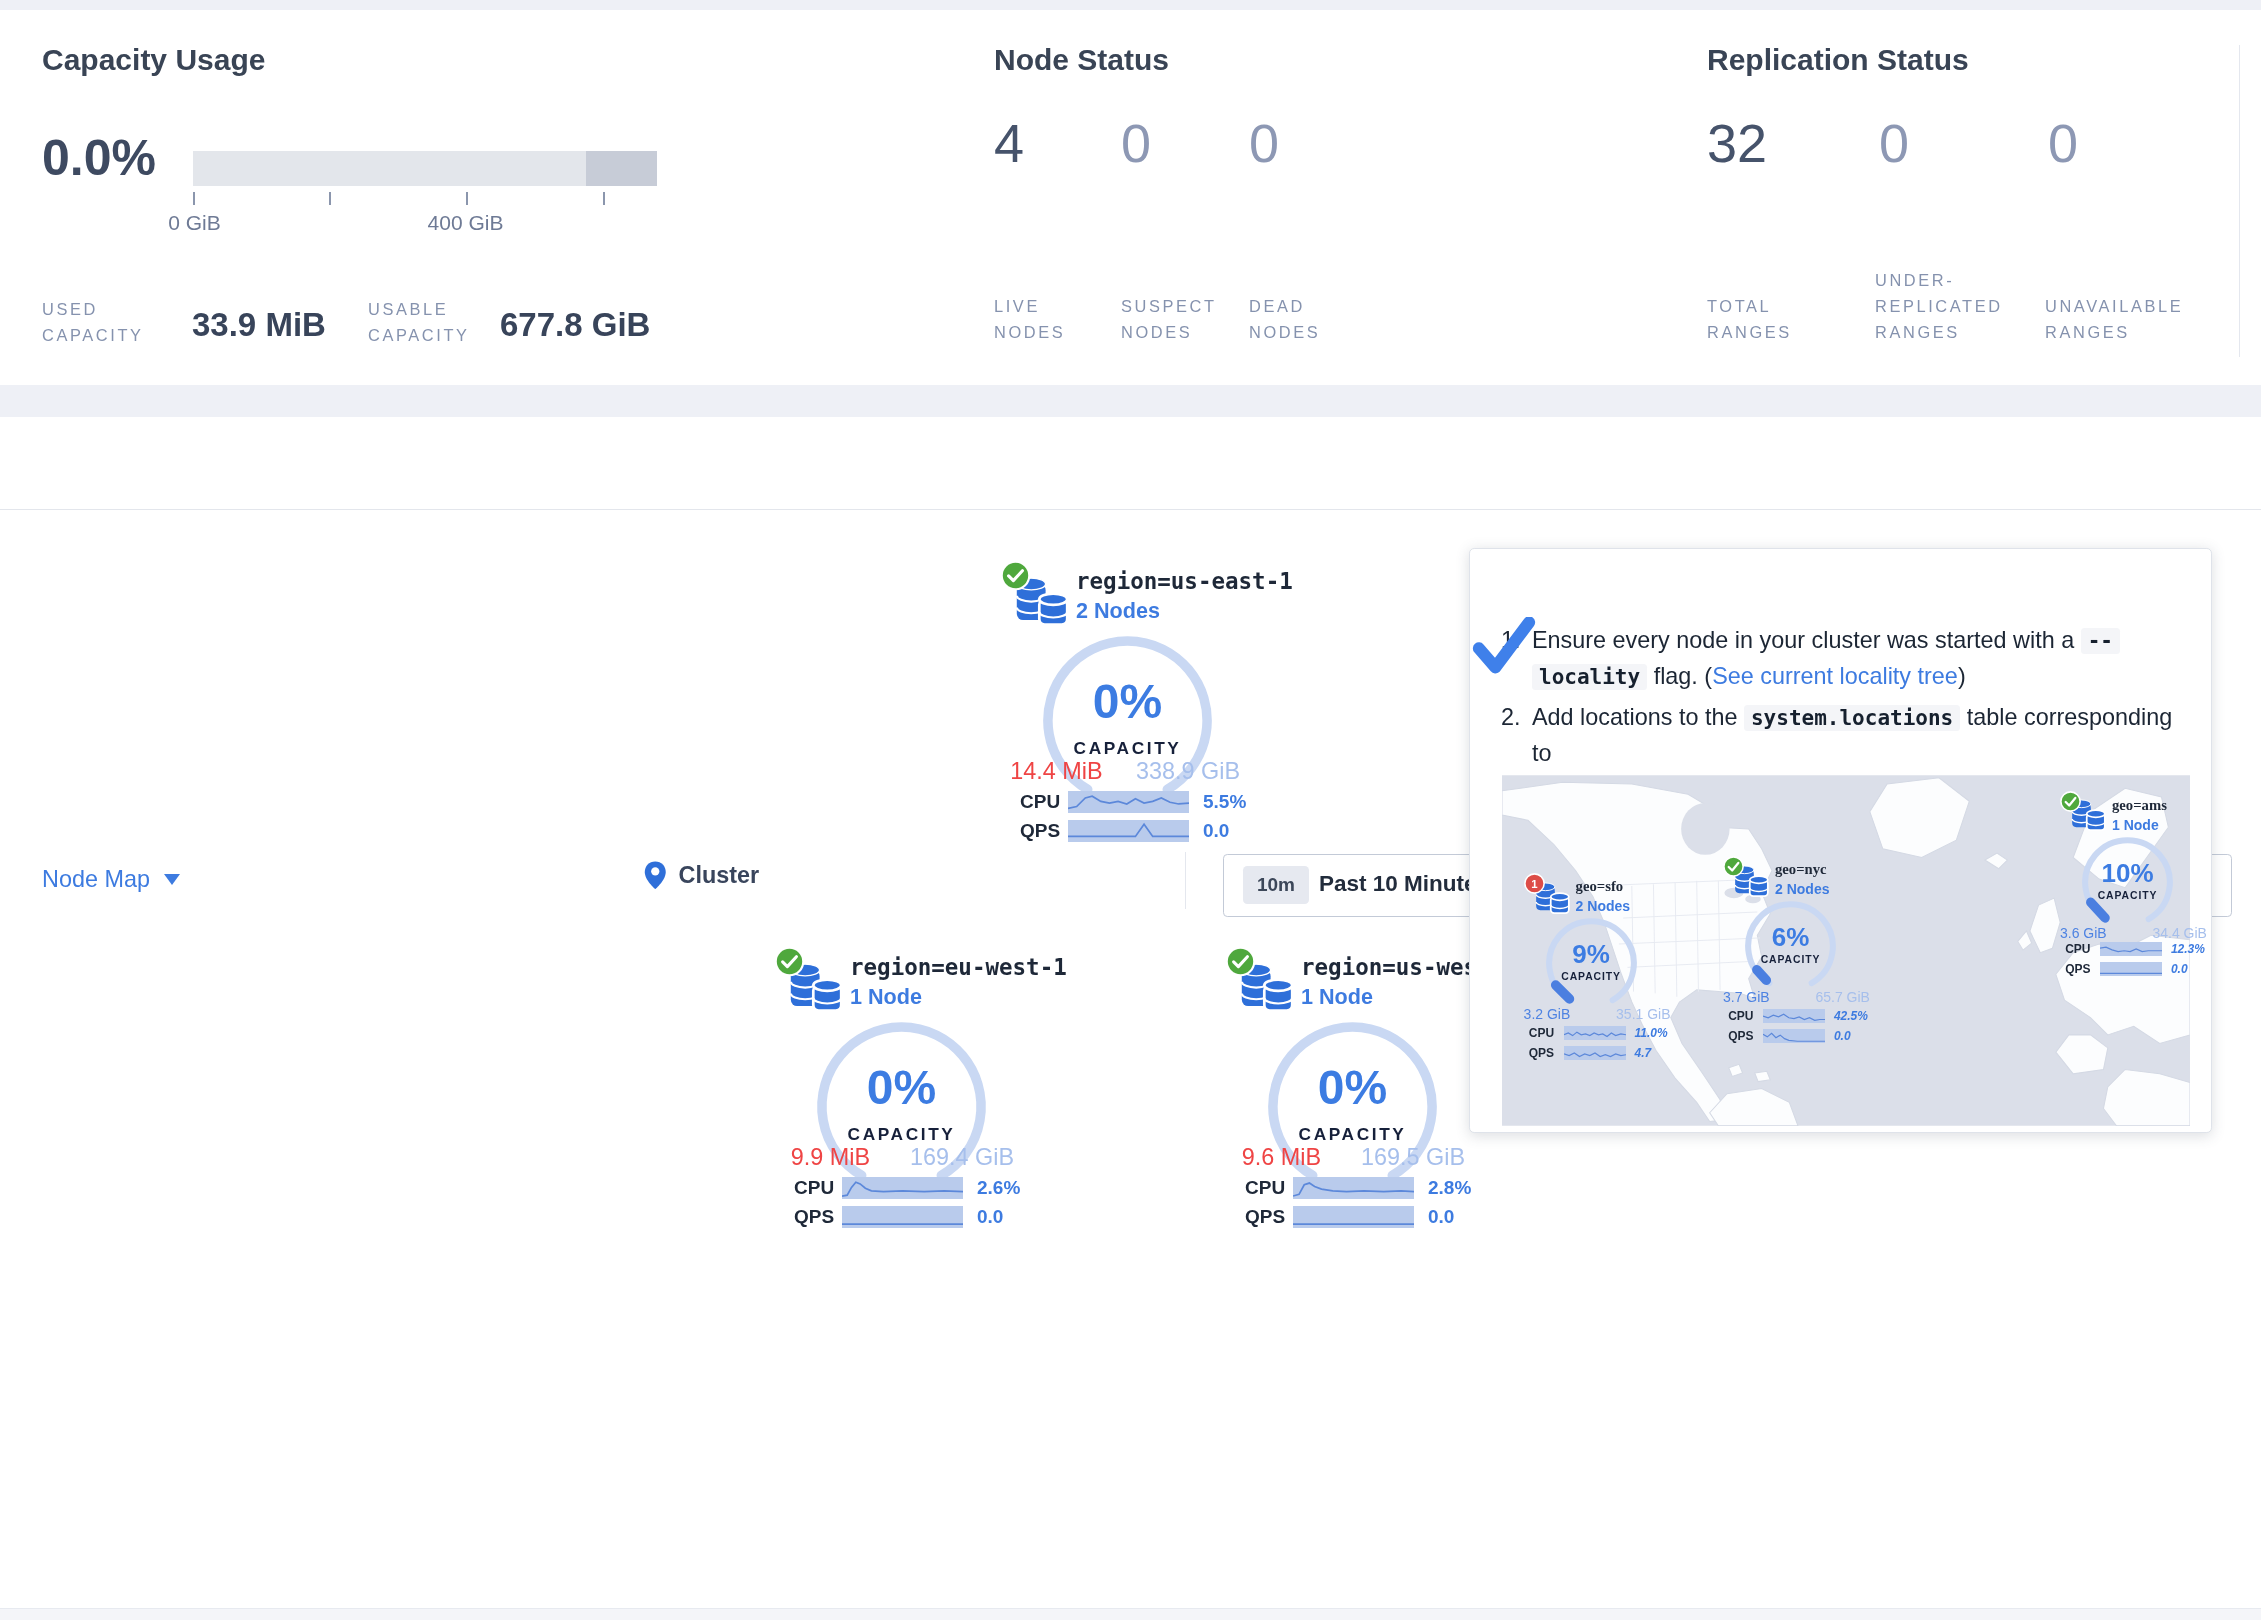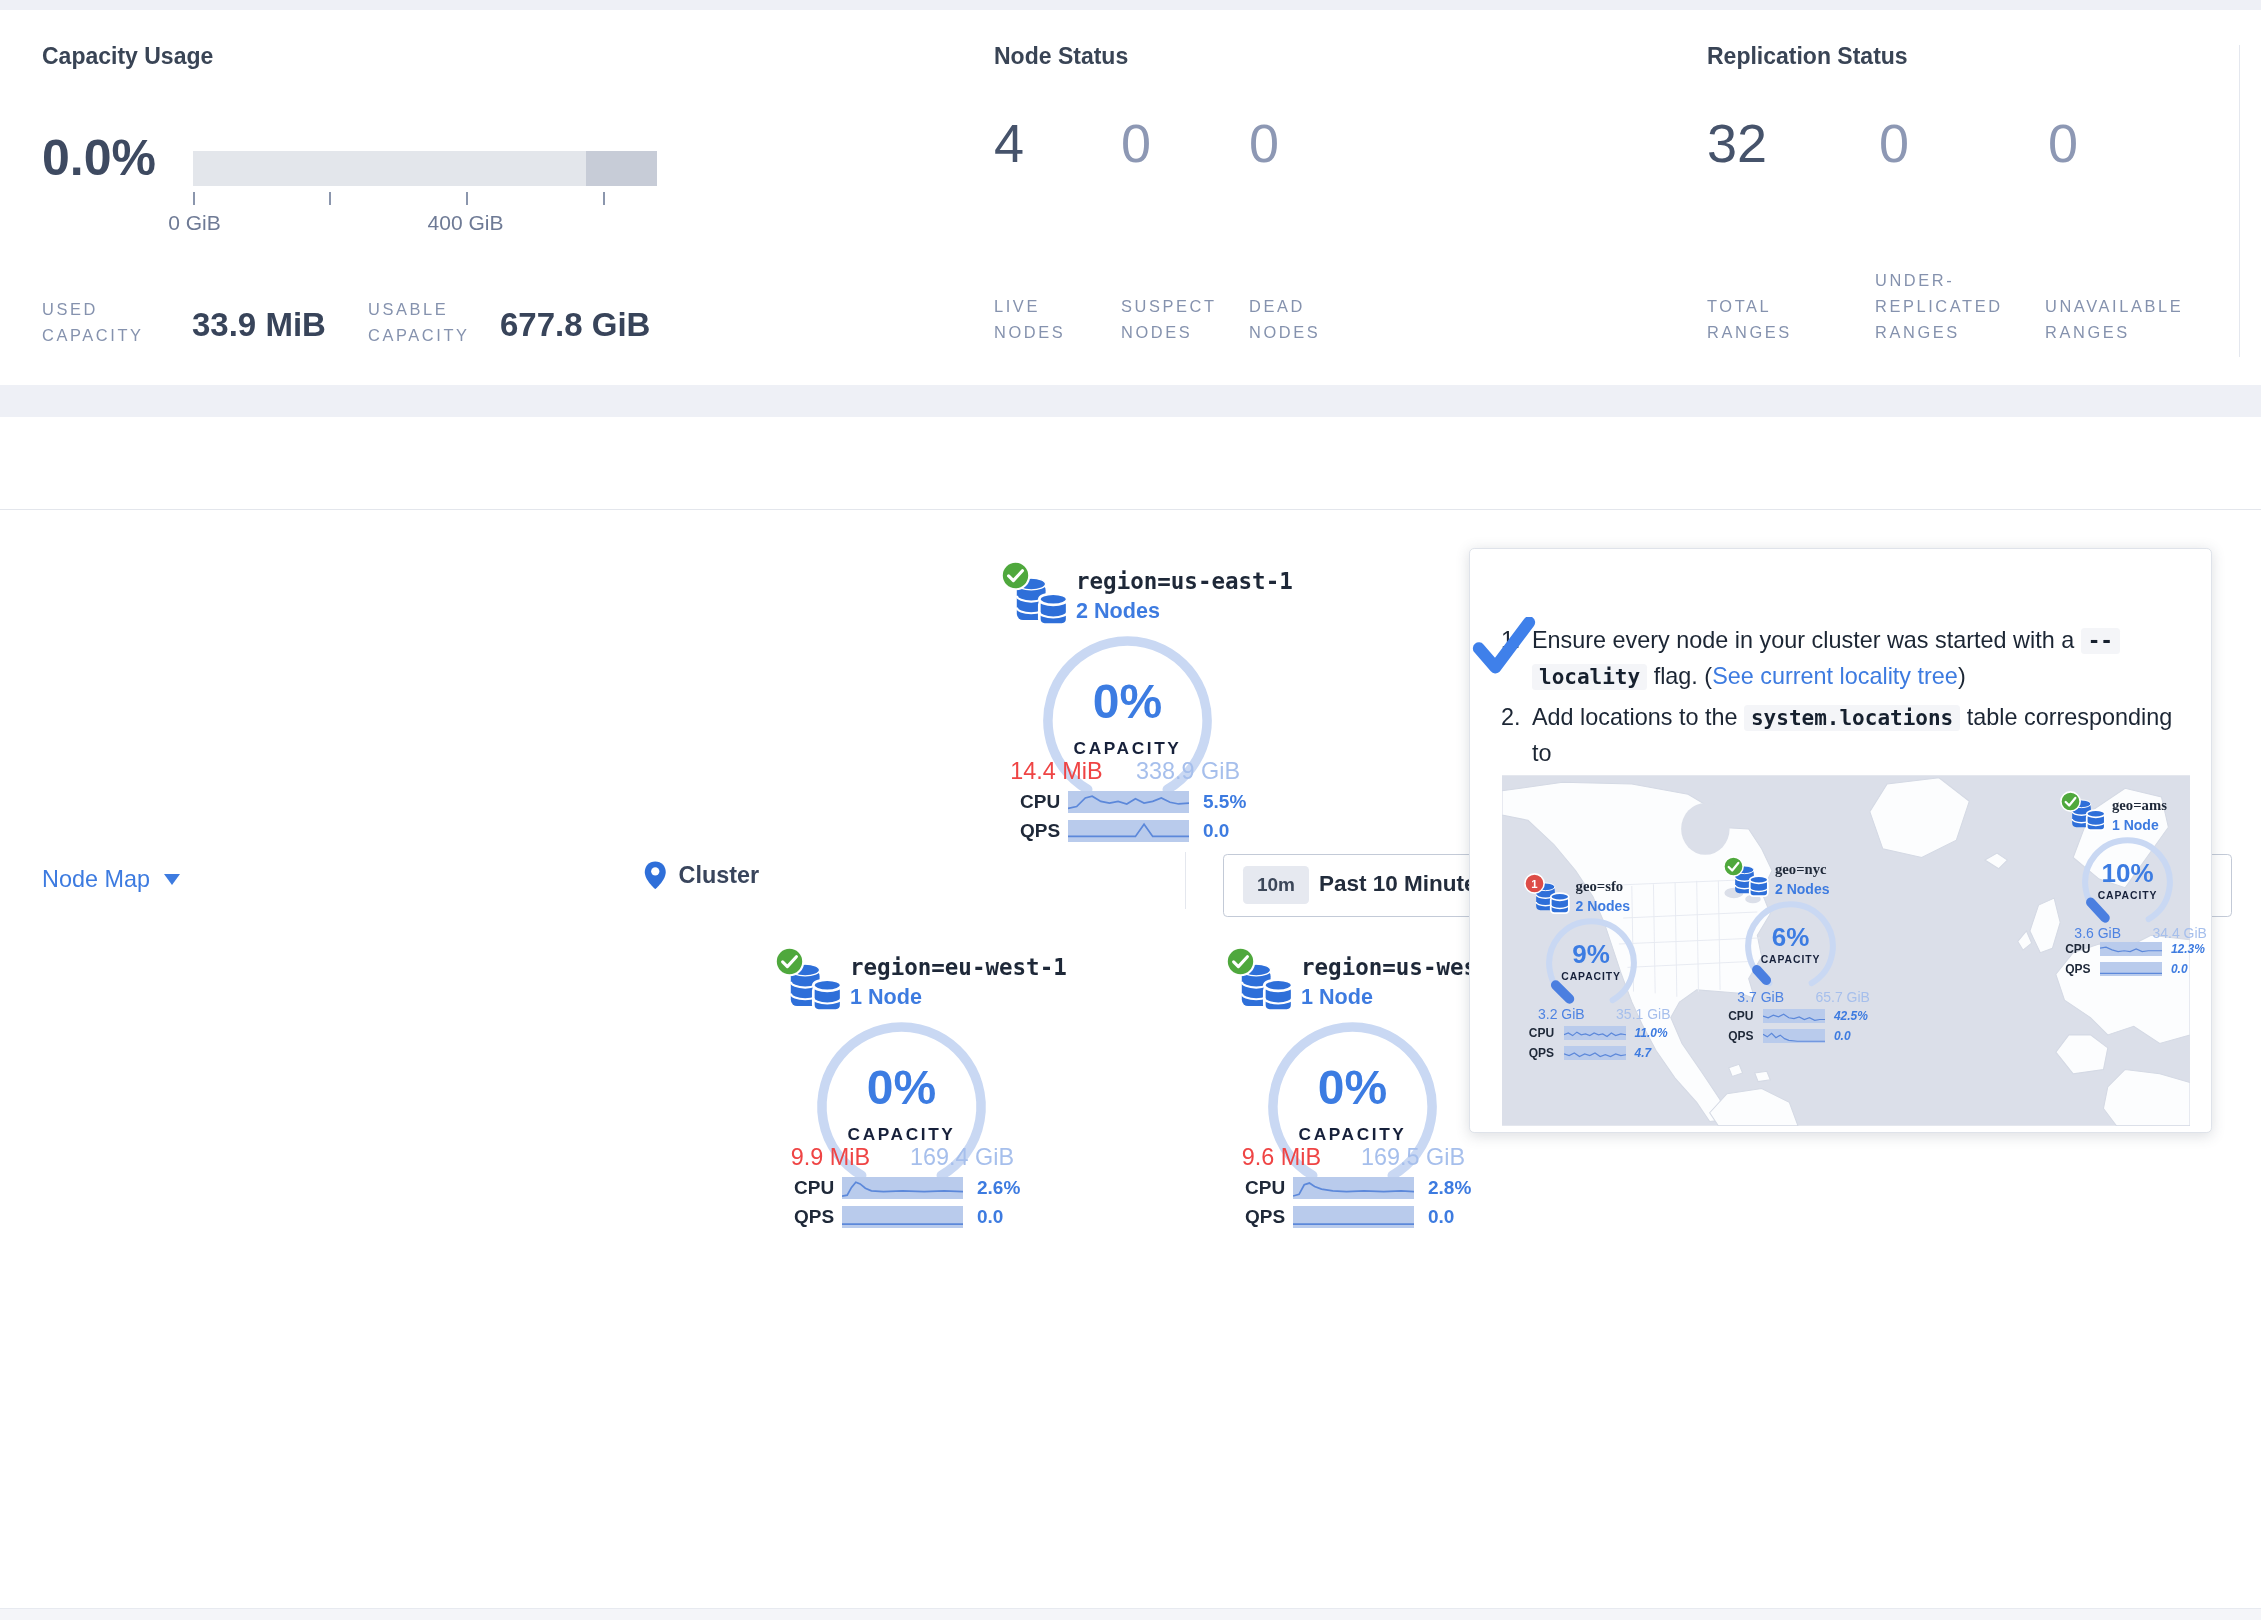--- a/index.html
+++ b/index.html
@@ -7,21 +7,21 @@
   .stage{position:relative;width:2261px;height:1621px;background:#fff;overflow:hidden;}
   .abs{position:absolute;}
 
   
   .strip-top{left:0;top:0;width:2261px;height:10.4px;background:#eef0f6;}
   .strip-mid{left:0;top:385px;width:2261px;height:32px;background:#eef0f6;}
   .strip-bottom{left:0;top:1608px;width:2261px;height:12px;background:#f4f5f9;border-top:0.9px solid #e7eaf0;}
 
   
   .summary{left:0;top:10.4px;width:2261px;height:375px;background:#fff;border-bottom:0.9px solid #e3e6ec;}
-  .sec-title{font-size:23px;font-weight:700;color:#394455;}
+  .sec-title{font-size:30px;font-weight:700;color:#394455;}
   .big-pct{font-size:50px;font-weight:700;color:#3e4a61;}
   .stat-num{font-size:54px;font-weight:500;color:#46536b;}
   .stat-num.zero{color:#8d98b4;font-weight:400;}
   .stat-label{font-size:16.4px;font-weight:400;letter-spacing:2.6px;color:#8592ae;line-height:26px;white-space:pre-line;}
   .cap-metric-label{font-size:16.4px;letter-spacing:2.6px;color:#8592ae;line-height:26px;white-space:pre-line;}
   .cap-metric-value{font-size:33px;font-weight:700;color:#38445a;}
   .cap-bar{background:#e3e6eb;}
   .cap-bar-dark{background:#c7ccd7;}
   .tick{width:1.7px;height:13px;background:#8b96ad;}
   .tick-label{font-size:21px;color:#6e7a95;}
@@ -70,21 +70,21 @@
 
   
   .mapbox{left:1502px;top:775px;width:688px;height:351px;}
   .mini{width:164px;}
   .mini-title{position:absolute;left:52px;top:12px;font-family:Liberation Serif, serif;font-size:14.7px;font-weight:700;color:#1e2838;white-space:nowrap;}
   .mini-nodes{position:absolute;left:52px;top:32px;font-size:14px;font-weight:700;color:#3d7be0;cursor:pointer;text-decoration:none;}
   .mini-gauge{position:absolute;left:20px;top:50px;width:95px;height:95px;}
   .mini-pct{position:absolute;left:0;right:0;top:22.5px;text-align:center;font-size:26px;font-weight:800;color:#3c7ce2;}
   .mini-cap{position:absolute;left:0;right:0;top:55px;text-align:center;font-size:10.4px;font-weight:700;letter-spacing:0.9px;color:#16203a;}
   .mini-vals{position:absolute;left:0;top:140px;width:164px;display:flex;}
-  .mini-used{width:46%;text-align:center;font-size:14px;color:#4e83e2;}
+  .mini-used{width:46%;text-align:left;font-size:14px;color:#4e83e2;}
   .mini-total{width:54%;text-align:center;font-size:14px;color:#a6bfec;}
   .mini-row{position:absolute;left:5.2px;width:159px;height:15.6px;display:flex;align-items:center;}
   .mini-row-label{width:35px;font-size:12px;font-weight:700;color:#1e2838;}
   .mini-spark{width:62px;height:14px;}
   .mini-row-val{margin-left:8.7px;font-size:12px;font-weight:700;color:#3d7be0;font-style:italic;}
 </style>
 </head>
 <body>
 
 <div class="stage">

